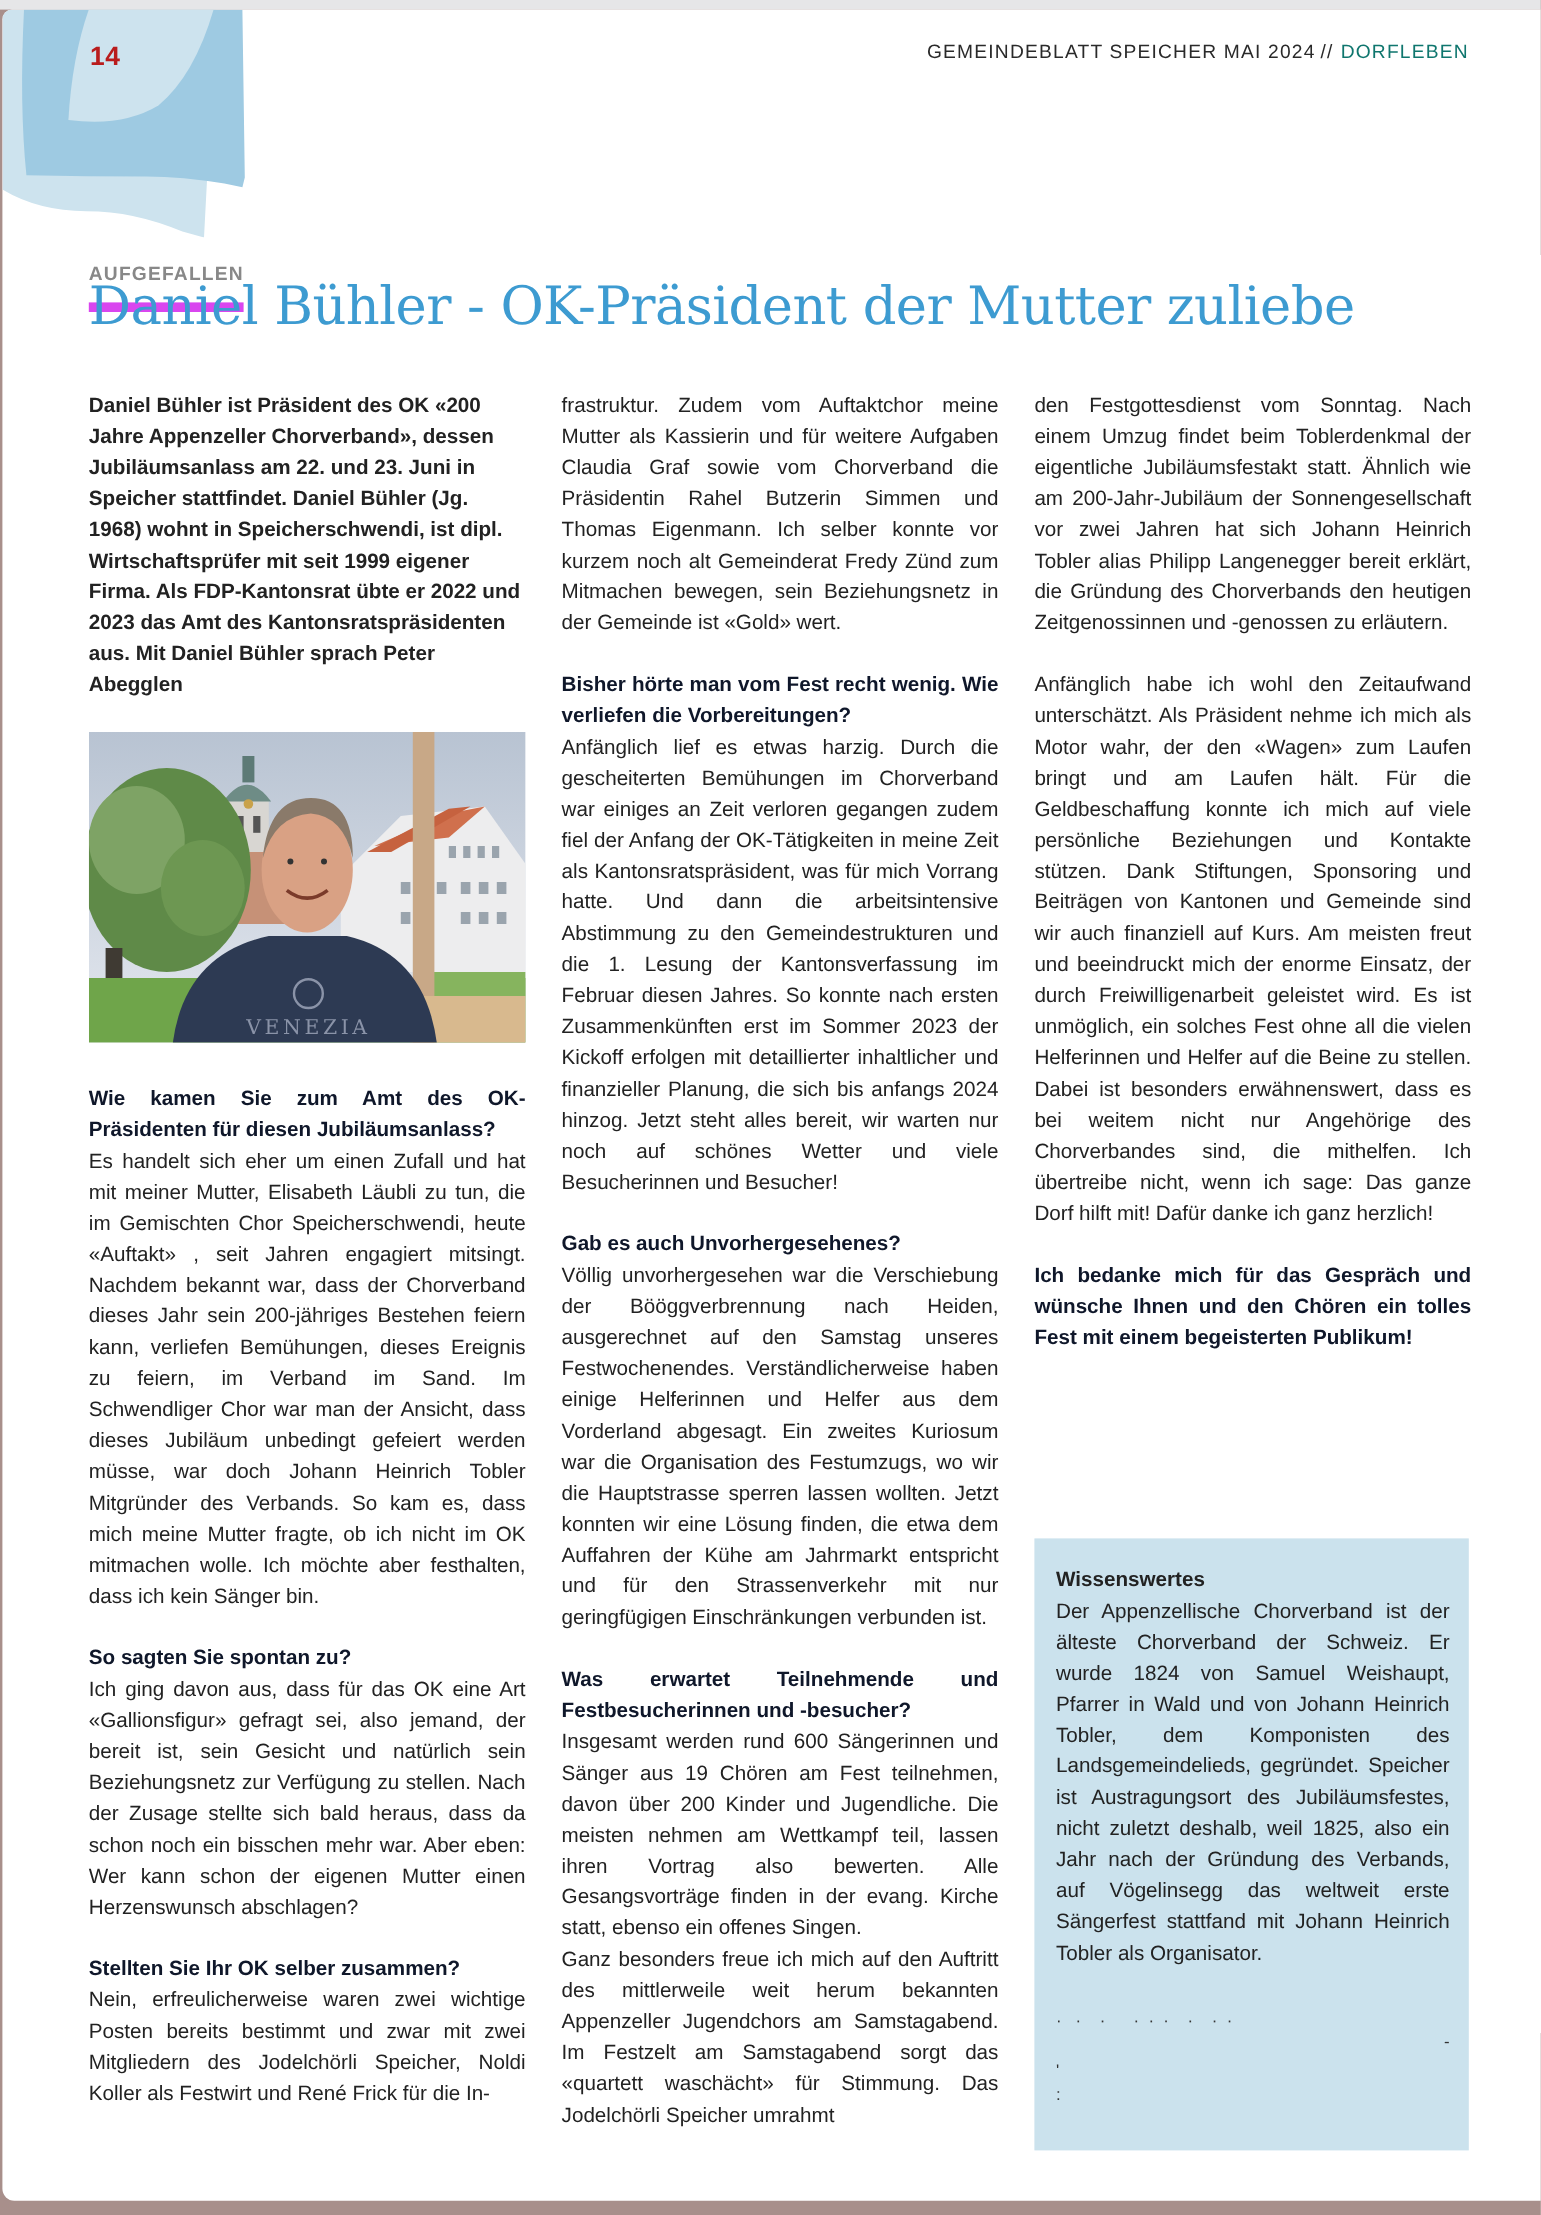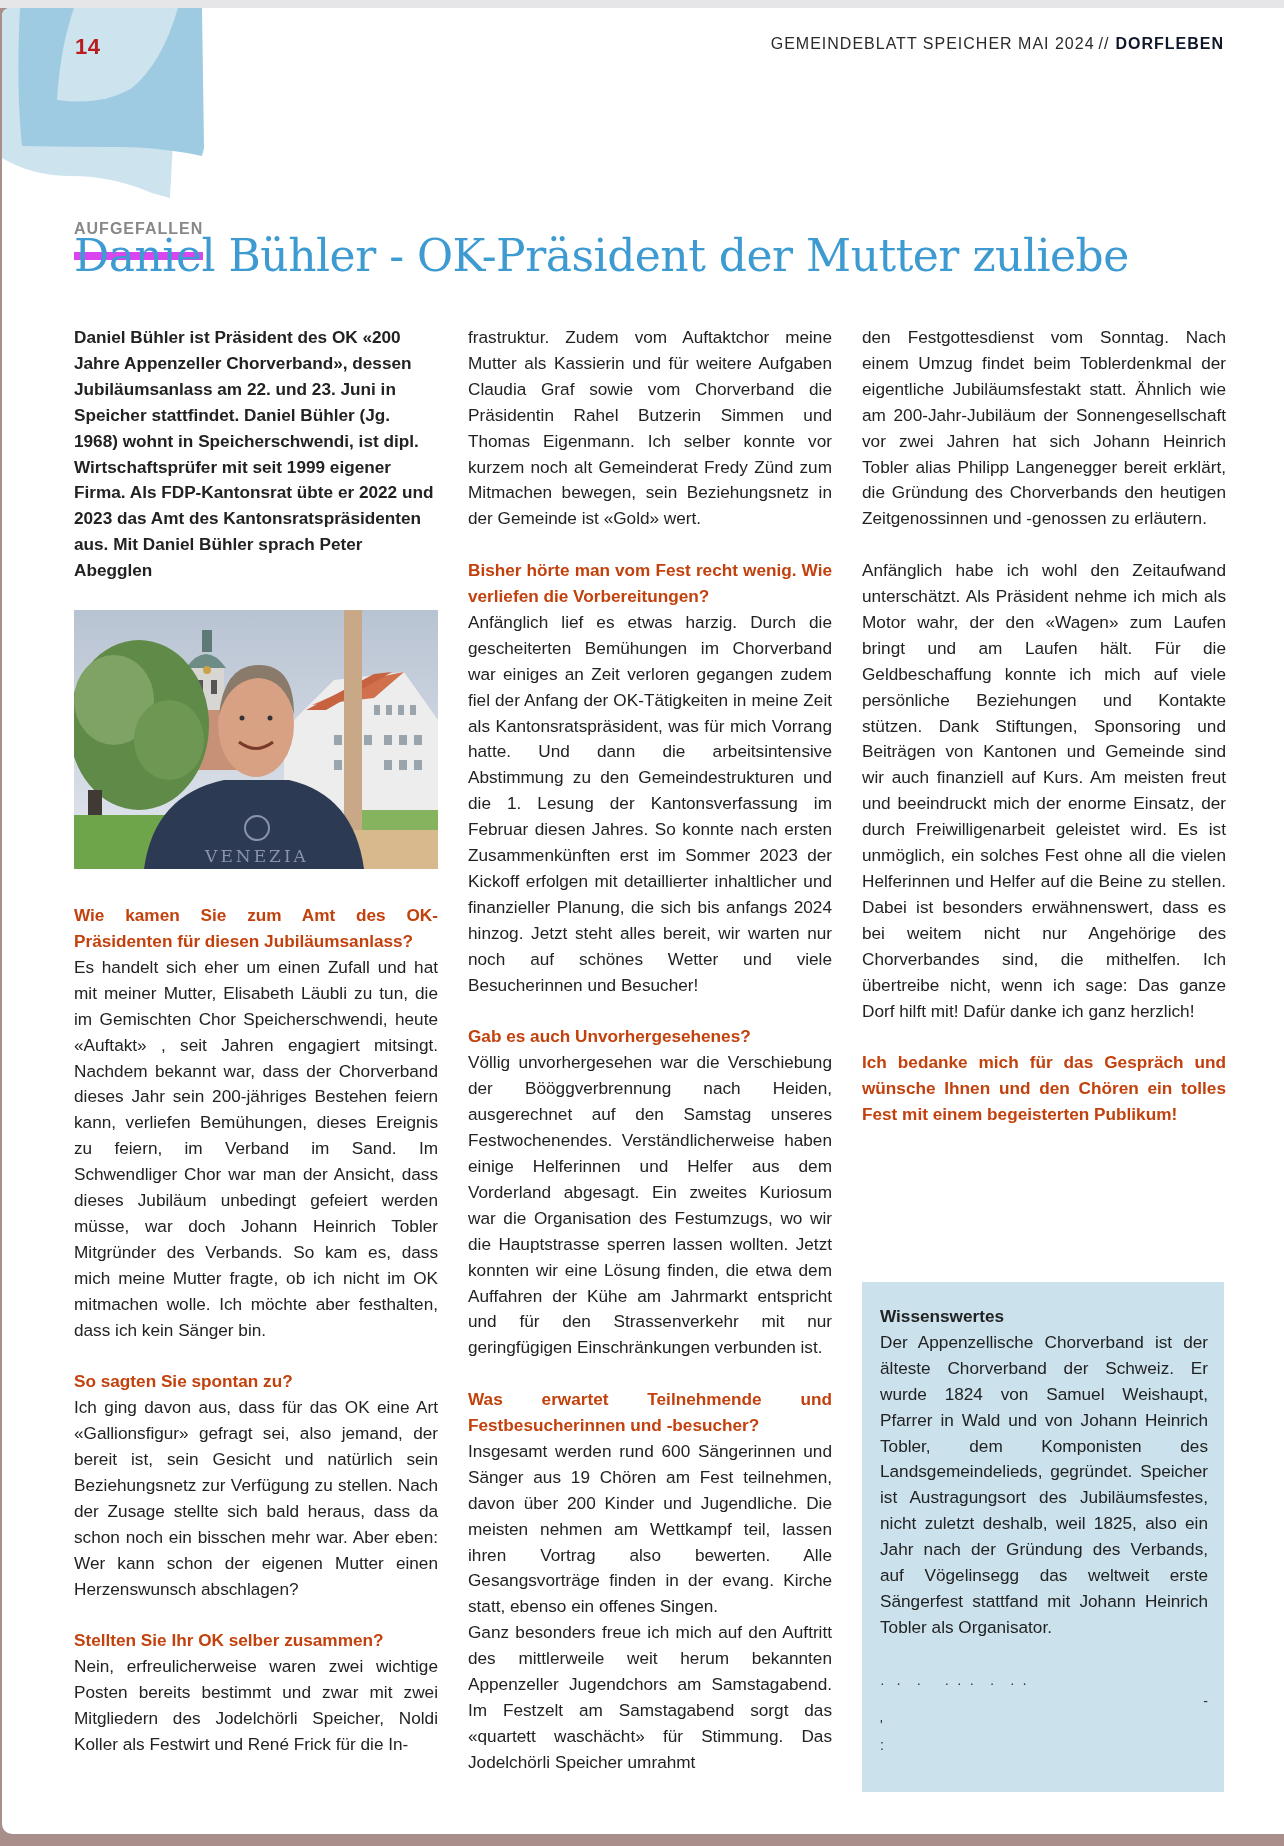--- a/index.html
+++ b/index.html
@@ -15,33 +15,33 @@
     }
     .corner-deco { position: absolute; left: 0; top: 0; width: 210px; height: 190px; }
     .page-number {
       position: absolute; left: 73px; top: 26px; font-size: 22px; font-weight: bold; color: #b91c1c;
       letter-spacing: 0.5px;
     }
     .running-head {
       position: absolute; right: 60px; top: 27px; font-size: 16px; color: #2a2a2a; letter-spacing: 1px;
     }
     .running-head .sep { margin: 0 6px 0 4px; }
-    .running-head .section { color: #0f172a; font-weight: bold; margin-top: 33px; }
+    .running-head .section { color: #0f766e; font-weight: normal; margin-top: 33px; }
     .kicker {
       position: absolute; left: 72px; top: 184px; font-size: 16px; font-weight: bold; color: #888;
       letter-spacing: 1px; padding-bottom: 14px; border-bottom: 8px solid #d946ef; margin-top: 28px;
     }
     .headline {
       position: absolute; left: 72px; top: 222px; margin: 0;
       font-family: "DejaVu Serif", serif; font-size: 44px; font-weight: normal; color: #3d9bd1;
       letter-spacing: -0.5px; white-space: nowrap;
     }
     .col { position: absolute; top: 317px; width: 364px; font-size: 17.2px; line-height: 25.9px; color: #222; }
     .col p { margin: 0; text-align: justify; hyphens: manual; }
-    .col .q { font-weight: bold; color: #c2410c; }
+    .col .q { font-weight: bold; color: #0f172a; }
     .col .gap { height: 25.9px; }
     .col1 { left: 72px; }
     .col2 { left: 466px; }
     .col3 { left: 860px; }
     .lead { font-weight: bold; }
     .photo {
       width: 403px; height: 259px; margin: 26px 0 34px 0; position: relative; overflow: hidden;
     }
     .photo svg { display: block; }
     .factbox {

